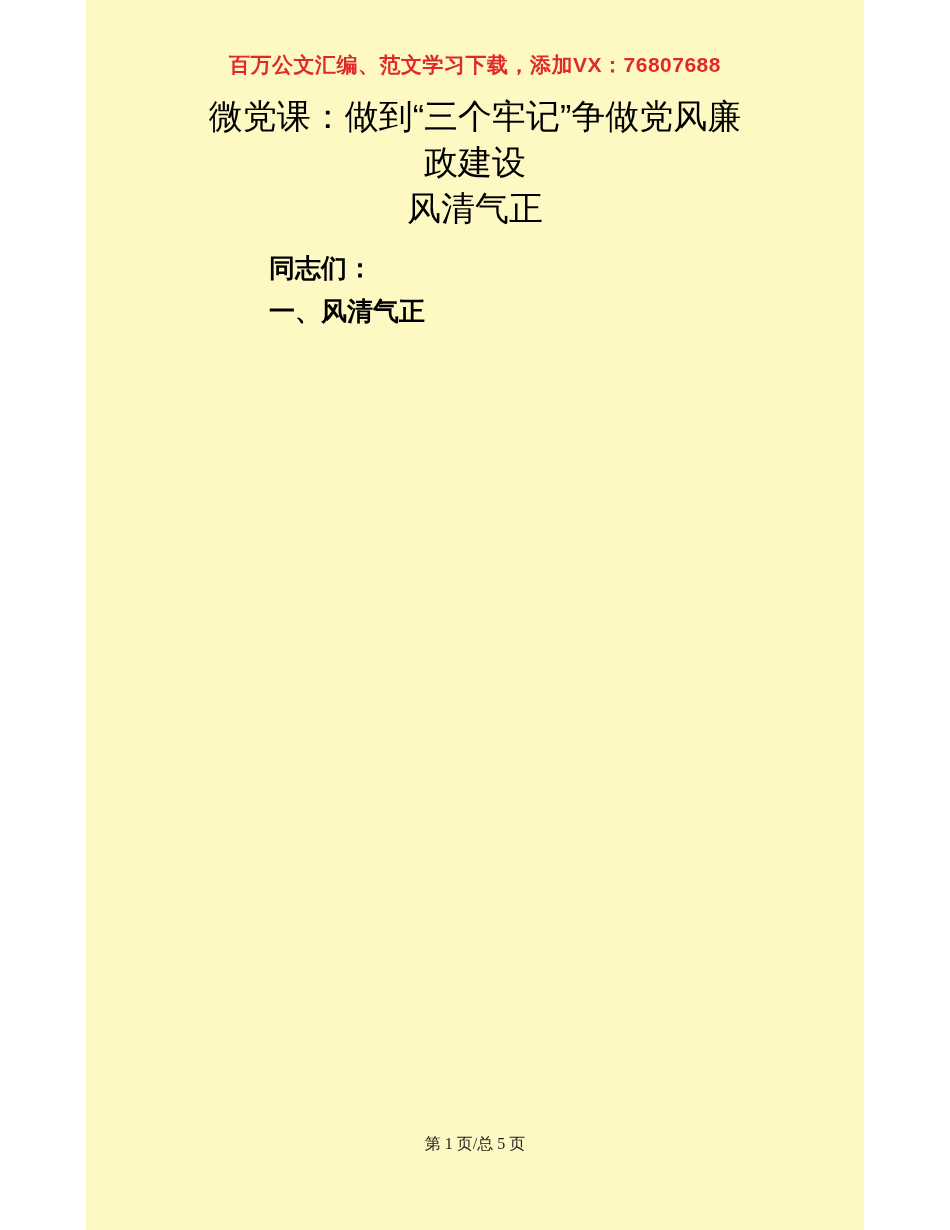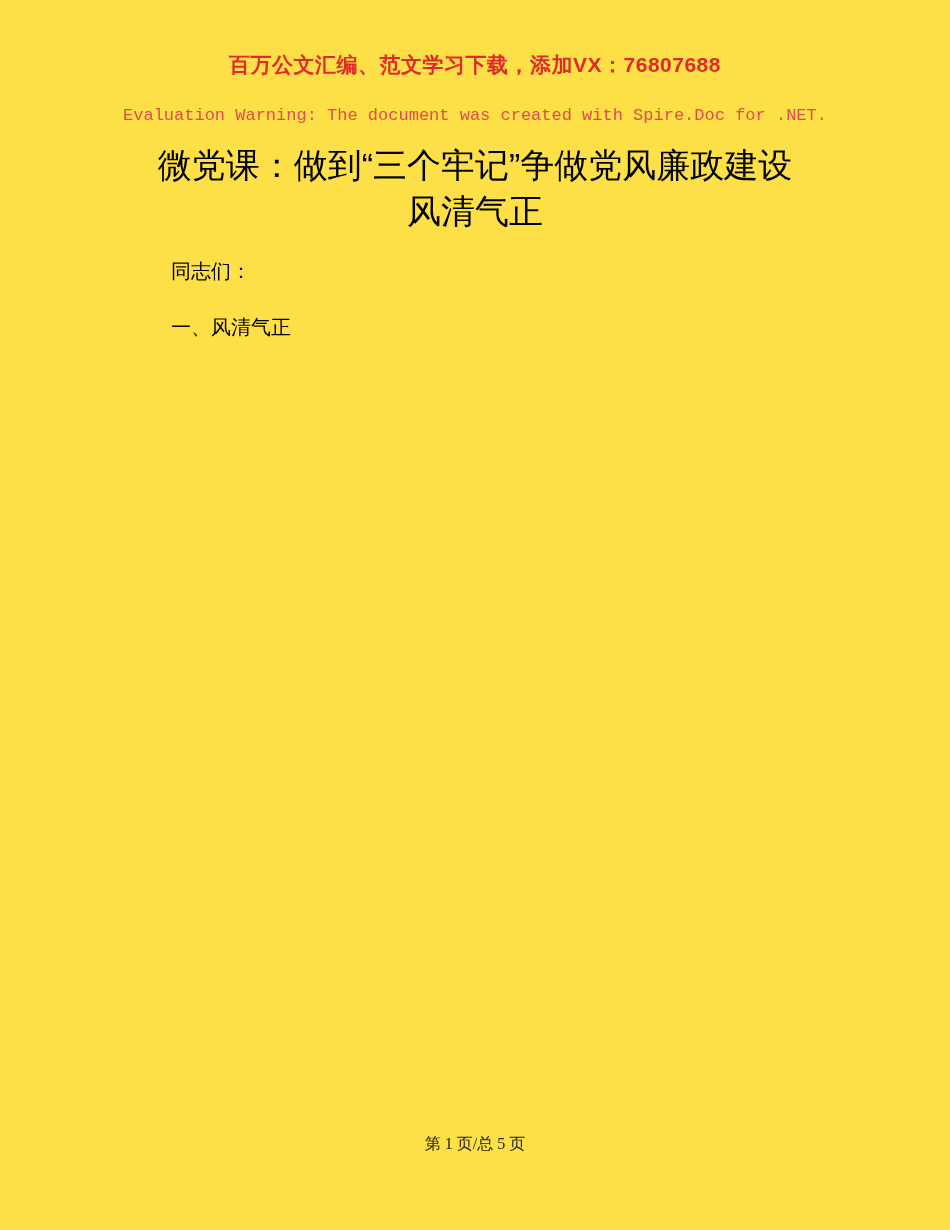--- a/index.html
+++ b/index.html
@@ -1,24 +1,24 @@
 <!DOCTYPE html>
 <html><head>
 <meta charset="utf-8">
 <style>
   * { margin: 0; padding: 0; box-sizing: border-box; }
   html, body { background: #ffffff; }
   body { font-family: "Liberation Sans", sans-serif; }
 
   .page {
     position: relative;
-    width: 950px;
+    width: 778px;
     height: 1230px;
     margin: 0 auto;
-    background: #fde047;
+    background: #fef9c3;
     overflow: hidden;
   }
 
   .promo-banner {
     padding-top: 52px;
     text-align: center;
     font-size: 21px;
     font-weight: 600;
     letter-spacing: 0.5px;
     line-height: 26px;
@@ -41,27 +41,26 @@
     font-weight: 400;
     line-height: 46px;
     color: #000000;
   }
 
   .doc-body {
     margin: 16px 131px 0;
   }
 
   .para {
-    font-size: 20px;
+    font-size: 26px;
     line-height: 43px;
     color: #000000;
     text-indent: 2em;
     text-align: justify;
-    margin-top: 13px;
-    font-weight: 400;
+    font-weight: 700;
   }
 
   .para.heading {
     text-align: left;
   }
 
   .page-footer {
     position: absolute;
     left: 0;
     right: 0;
@@ -73,21 +72,20 @@
     color: #1c1c1c;
   }
 </style>
 </head>
 <body>
 
 <div class="page">
 
   <div class="promo-banner" style="color: rgb(224, 42, 42);">百万公文汇编、范文学习下载，添加VX：76807688</div>
 
-  <div class="evaluation-warning" style="color: rgb(224, 75, 75);">Evaluation Warning: The document was created with Spire.Doc for .NET.</div>
 
   <h1 class="doc-title">
     <div>微党课：做到“三个牢记”争做党风廉政建设</div>
     <div>风清气正</div>
   </h1>
 
   <div class="doc-body">
       <div class="para">同志们：</div>
       <div class="para heading">一、风清气正</div>
     </div>

